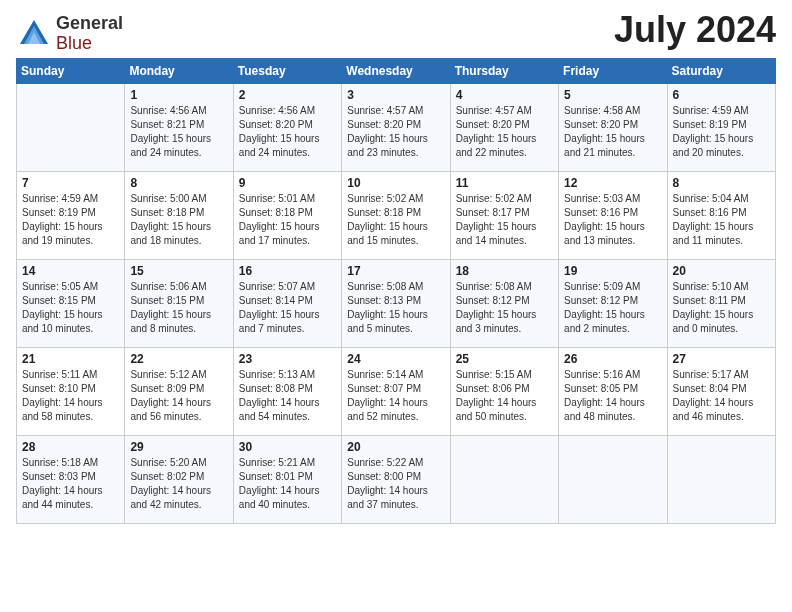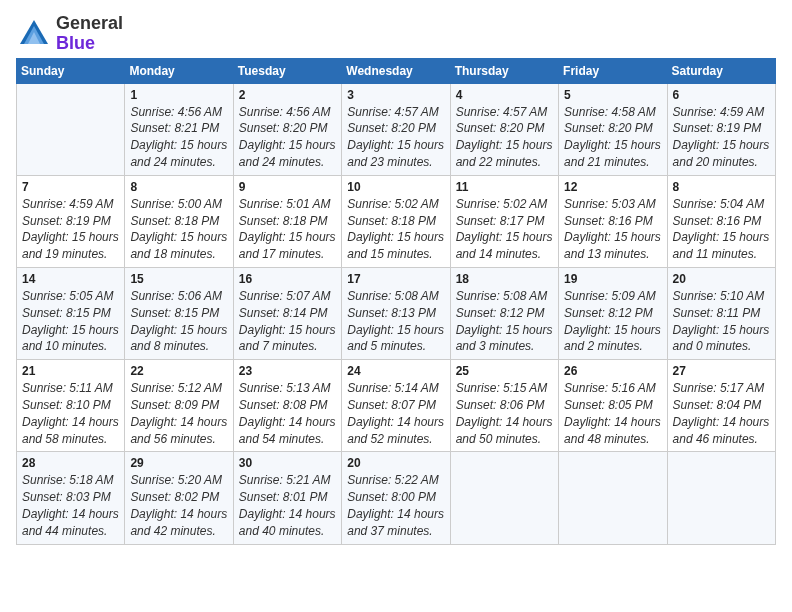--- a/index.html
+++ b/index.html
@@ -30,22 +30,22 @@
       line-height: 1.1;
     }
     .logo-general {
       font-size: 18px;
       font-weight: bold;
       color: #333;
       text-align: right;
     }
     .logo-blue {
       font-size: 18px;
-      font-weight: bold;
-      color: #6d28d9;
+      font-weight: normal;
+      color: #7f1d1d;
     }
     .logo-icon {
       width: 36px;
       height: 36px;
       margin-right: 4px;
     }
     .title-block {
       text-align: right;
     }
     .month-year {
@@ -90,24 +90,23 @@
       background: #fff;
     }
     .day-number {
       font-size: 12px;
       font-weight: bold;
       color: #222;
       display: block;
       margin-bottom: 2px;
     }
     .day-info {
-      font-size: 12px;
+      font-size: 10px;
       color: #333;
       line-height: 1.4;
-      font-style: italic;
     }
     .empty-cell {
       background: #f5f8fc;
     }
   </style>
 </head>
 <body>
 
 <div class="container">
   <div class="header">
@@ -116,20 +115,21 @@
         <polygon points="18,4 32,28 4,28" fill="#1a6ab5"></polygon>
         <polygon points="18,10 28,28 8,28" fill="#5da0e0"></polygon>
         <polygon points="18,16 24,28 12,28" fill="#90c0ef"></polygon>
       </svg>
       <div class="logo-text">
         <span class="logo-general">General</span>
         <span class="logo-blue">Blue</span>
       </div>
     </div>
     <div class="title-block">
+      <div class="month-year">July 2024</div>
     </div>
   </div>
 
   <table>
     <thead>
       <tr>
         <th>Sunday</th>
         <th>Monday</th>
         <th>Tuesday</th>
         <th>Wednesday</th>

